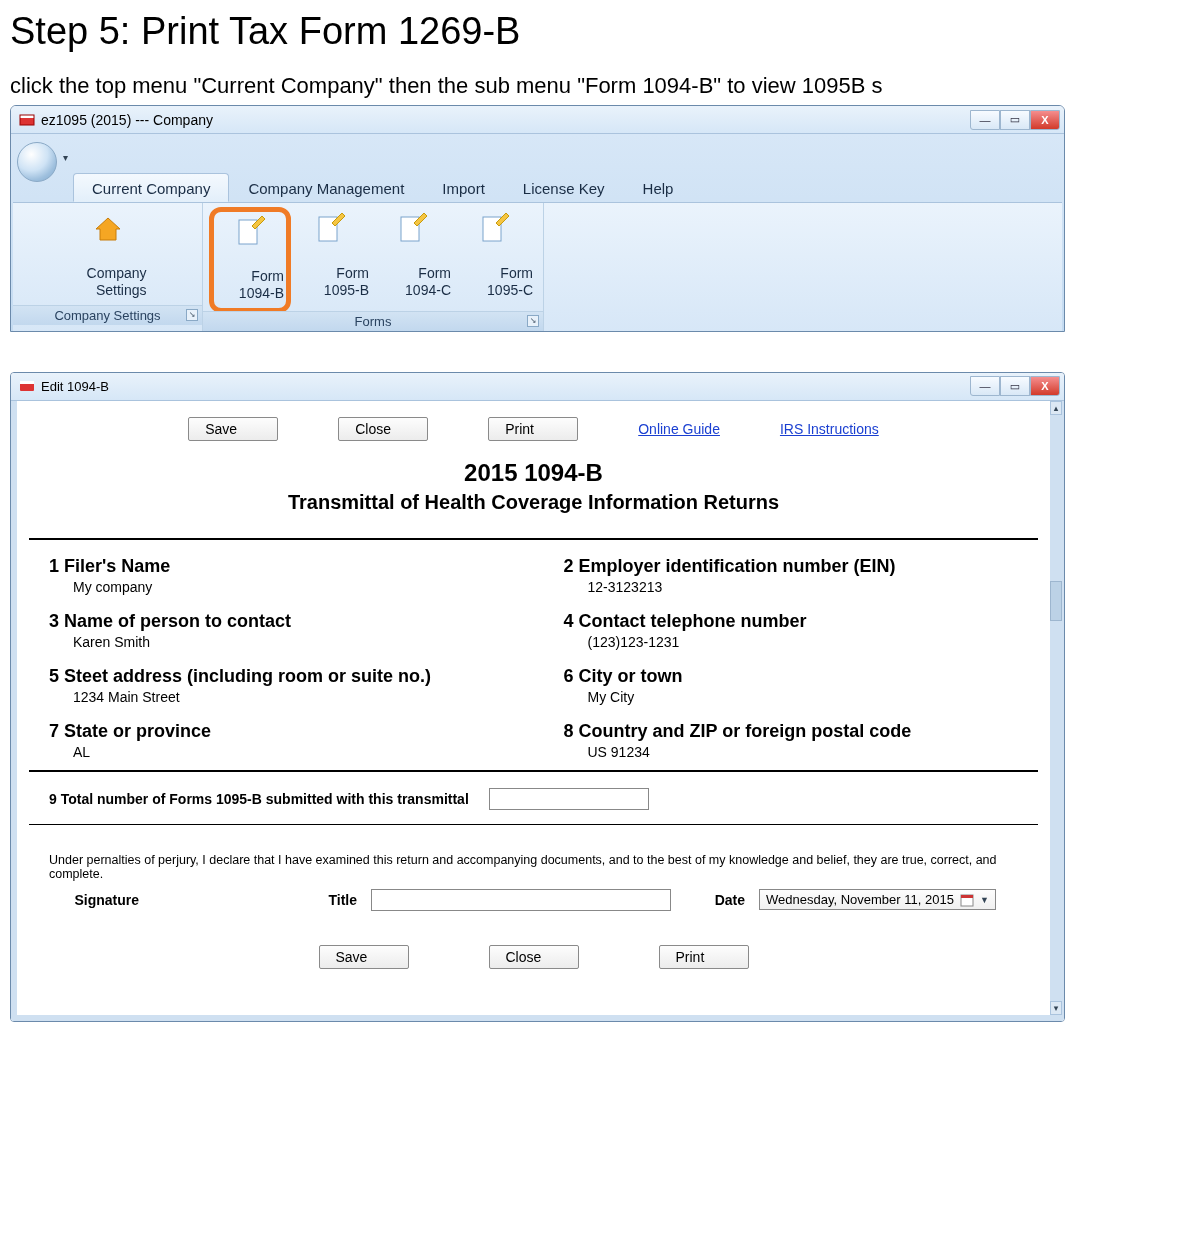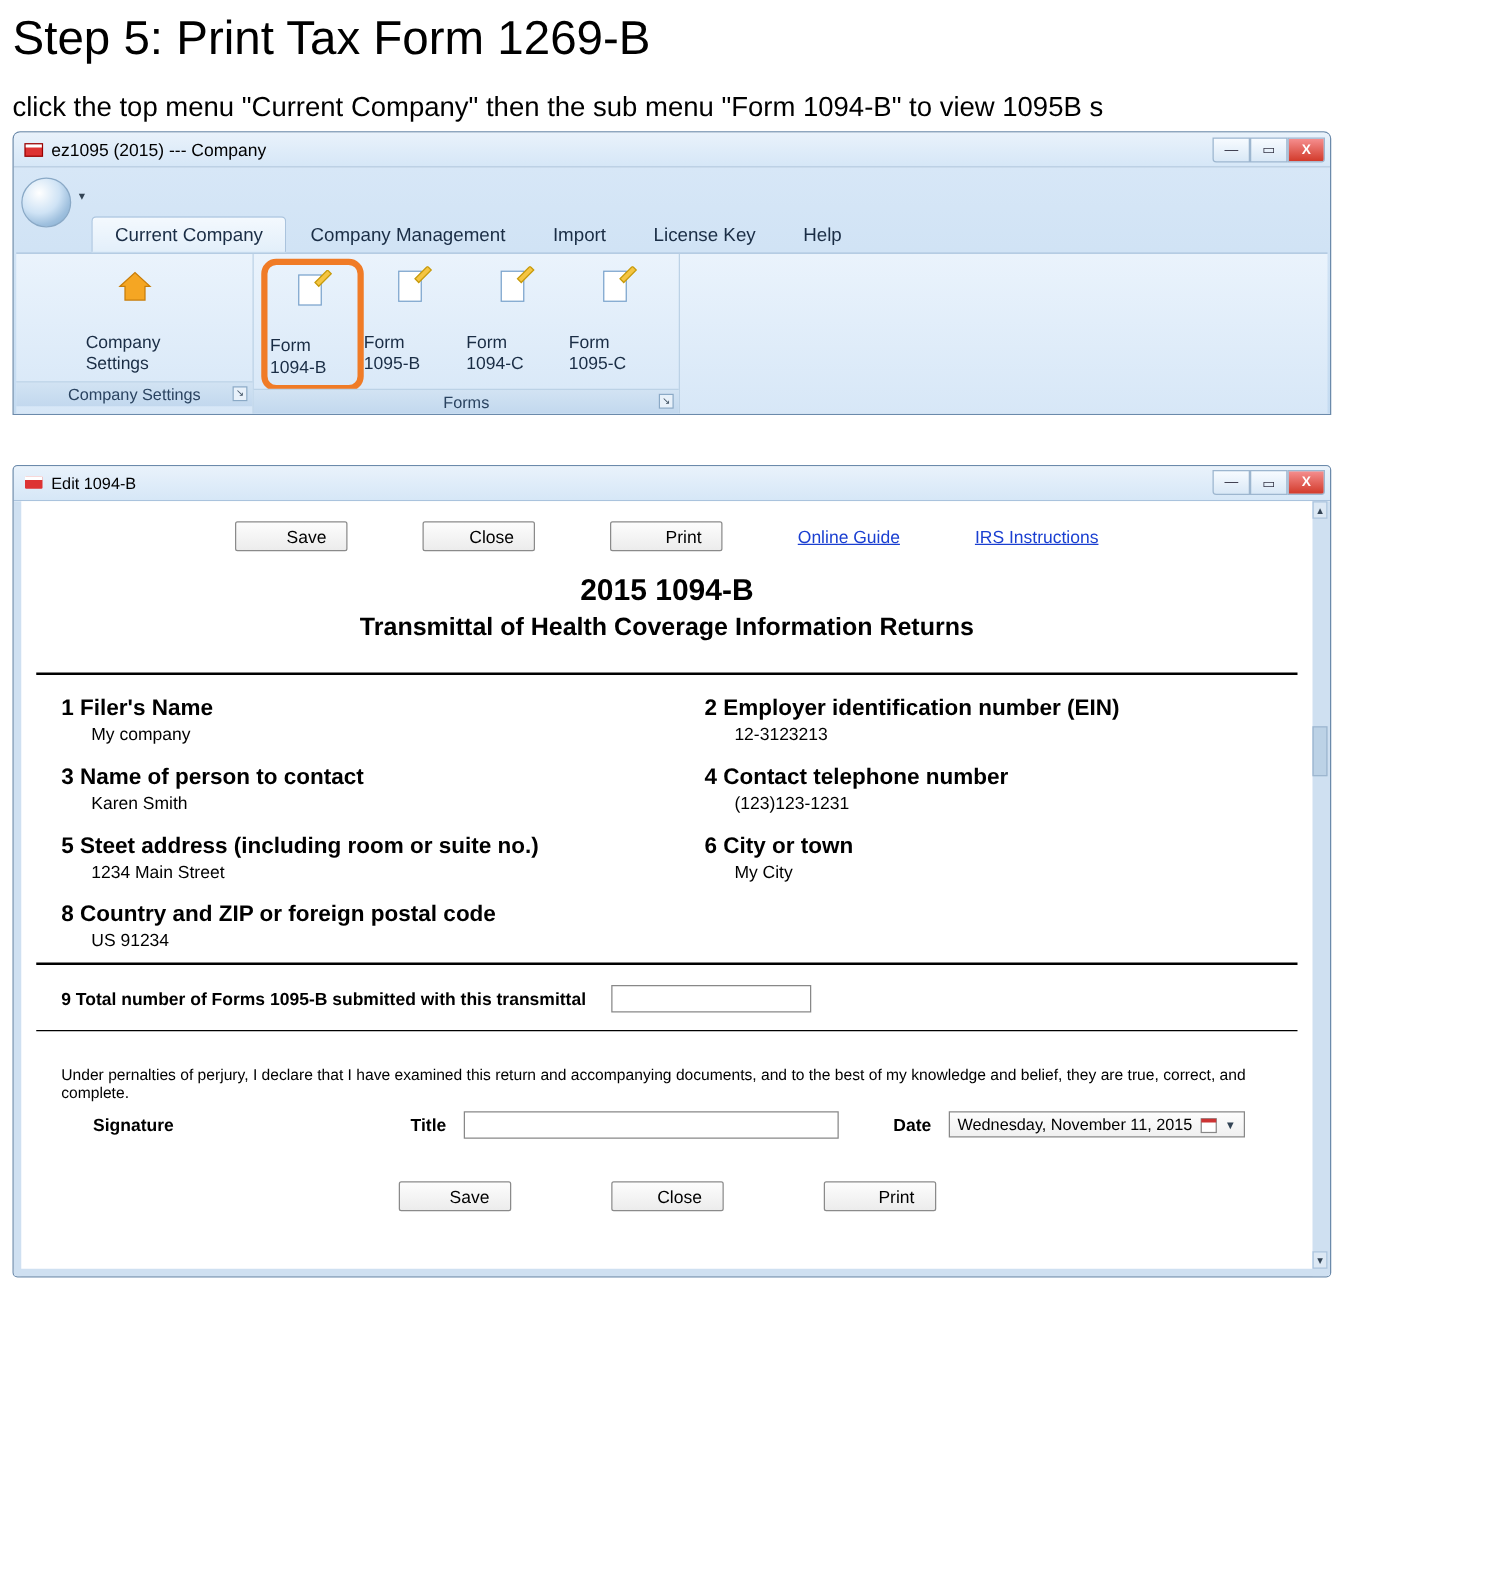--- a/index.html
+++ b/index.html
@@ -86,21 +86,21 @@
     border-top:1px solid #aac3dd;
     display:flex;
   }
   .ribbon-group {
     border-right:1px solid #bcd2e6;
     display:flex; flex-direction:column;
   }
   .group-items { display:flex; padding: 6px 8px 0 8px; }
   .group-item {
     width: 82px;
-    text-align:left;
+    text-align:right;
     font-size: 14px;
     color:#1a2d45;
     padding: 4px 2px 6px 2px;
     line-height: 1.2;
   }
   .group-item .ico {
     width: 32px; height: 32px; margin: 0 auto 20px auto;
   }
   .highlight-box {
     border: 5px solid #f07b26;
@@ -140,21 +140,21 @@
   .scroll-dn { bottom:0; }
   .scroll-thumb {
     position:absolute; right:-12px; width:12px; top:180px; height:40px;
     background:#bcd2e6; border:1px solid #9db6cf;
   }
   .btnrow { display:flex; gap: 60px; justify-content:center; align-items:center; margin: 8px 0 18px 0; }
   .btn {
     min-width: 90px; padding: 3px 16px;
     background: linear-gradient(#fdfdfd,#ececec);
     border:1px solid #8a8a8a; border-radius:2px;
-    font-size: 14px; text-align:right;
+    font-size: 14px; text-align:left;
   }
   .linklike { color:#1a3fd1; text-decoration:underline; font-size:14px; }
   .form-title { text-align:center; font-size: 24px; font-weight:bold; margin-bottom:4px;}
   .form-sub { text-align:center; font-size: 20px; font-weight:bold; margin-bottom:24px;}
   hr.heavy { border:none; border-top:2px solid #000; margin: 10px 0 16px 0; }
   hr.thin  { border:none; border-top:1px solid #000; margin: 14px 0; }
   .fields-grid {
     display:grid;
     grid-template-columns: 1fr 1fr;
     column-gap: 60px;
@@ -341,20 +341,24 @@
         <div class="lbl">4 Contact telephone number</div>
         <div class="val">(123)123-1231</div>
       </div>
       <div class="fld">
         <div class="lbl">5 Steet address (including room or suite no.)</div>
         <div class="val">1234 Main Street</div>
       </div>
       <div class="fld">
         <div class="lbl">6 City or town</div>
         <div class="val">My City</div>
+      </div>
+      <div class="fld">
+        <div class="lbl">7 State or province</div>
+        <div class="val">AL</div>
       </div>
       <div class="fld">
         <div class="lbl">8 Country and ZIP or foreign postal code</div>
         <div class="val">US 91234</div>
       </div>
     </div>
 
     <hr class="heavy">
 
     <div class="row9">

